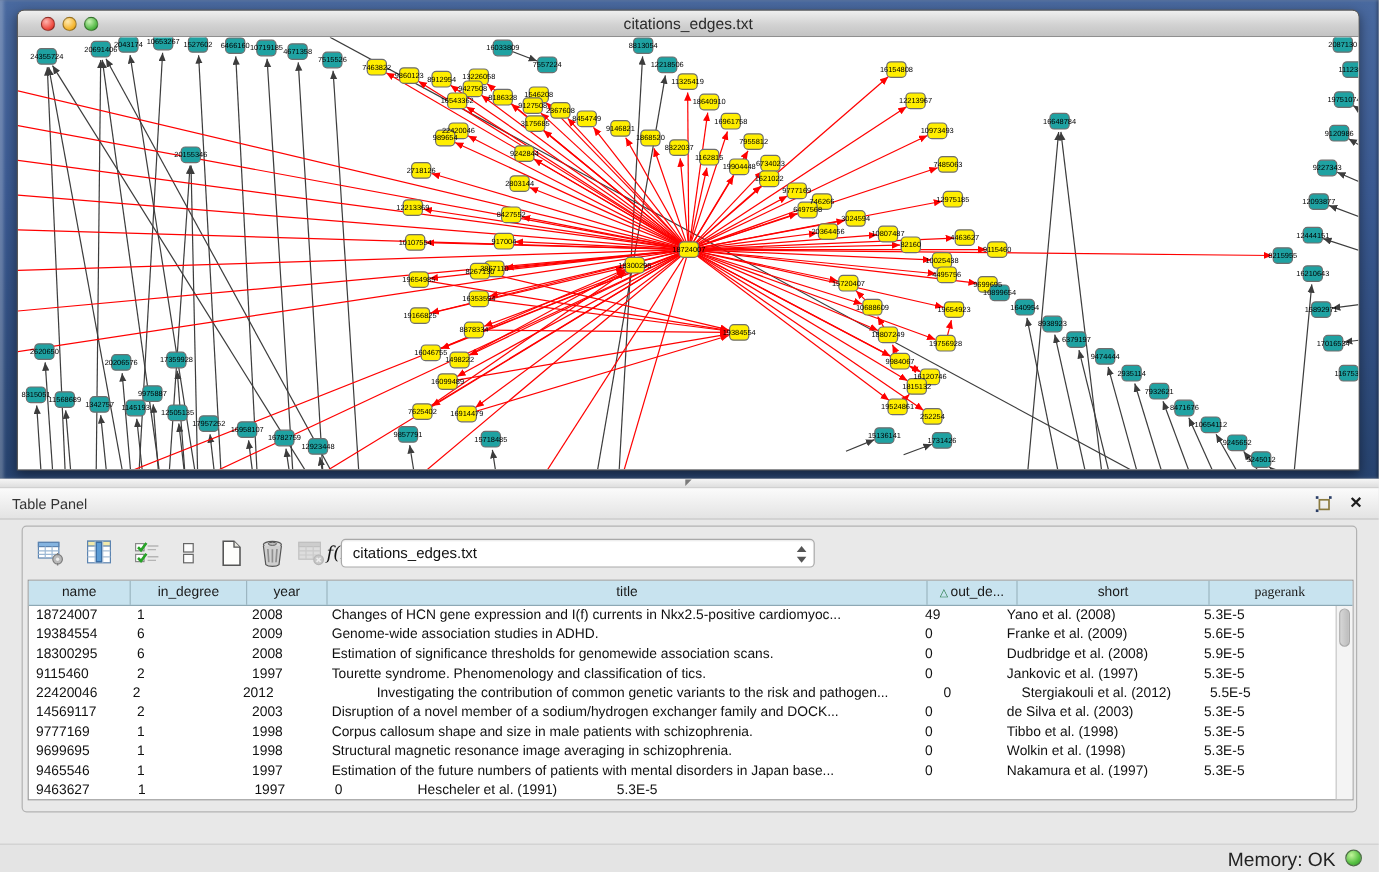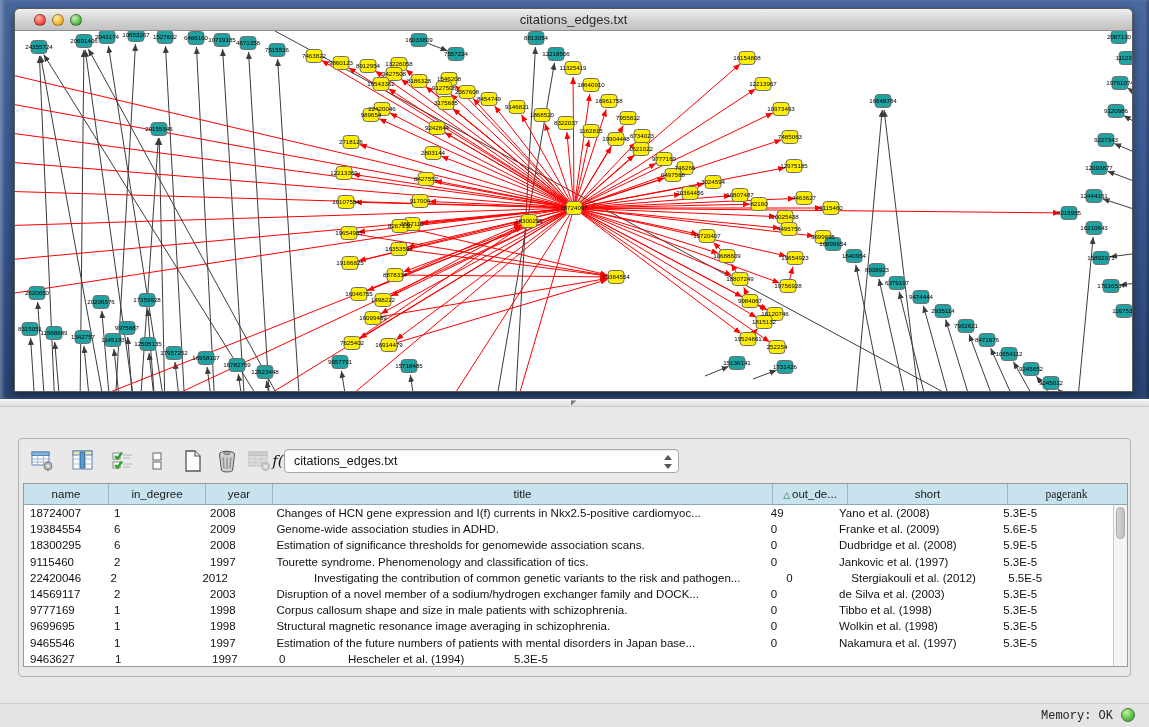--- a/index.html
+++ b/index.html
@@ -70,21 +70,21 @@
     border:1px solid #8e8e8e; border-radius:5px; overflow:hidden; background:#fff;
     box-shadow:0 1px 1px rgba(255,255,255,.8); }
   .tab { font-size:12.5px; line-height:20px; text-align:center; padding:0 14px; color:#1a1a1a;
     background:linear-gradient(180deg,#ffffff,#f1f1f1); border-right:1px solid #bdbdbd; }
   .tab:last-child { border-right:none; }
   .tab.active { background:linear-gradient(180deg,#8b8b8b,#6f6f6f); color:#ececec; }
 
   
   .status-bar { position:absolute; left:0; top:703px; width:1149px; height:24px; background:#e4e4e4;
     border-top:1px solid #cfcfcf; }
-  .mem-label { position:absolute; right:36px; top:5px; font-size:12px; color:#222;font-family:Liberation Mono, monospace; }
+  .mem-label { position:absolute; right:36px; top:5px; font-size:16px; color:#222; }
   .mem-dot { position:absolute; right:14px; top:4px; width:14px; height:14px; border-radius:50%;
     border:1px solid #4e6e46; background:radial-gradient(circle at 35% 30%, #c2f59b, #55bf41 60%, #359330); }
 
   svg text { font-family:"Liberation Sans", sans-serif; }
 </style>
 </head>
 <body>
 
 <div class="network-area">
   <div class="net-window">
@@ -528,20 +528,30 @@
       </svg>
     </div>
   </div>
 </div>
 
 <div class="sash">
   <div class="sash-handle">◤</div>
 </div>
 
 <div class="table-panel">
+  <div class="panel-header">
+    <span class="panel-title">Table Panel</span>
+    <svg class="float-icon" viewBox="0 0 16 16">
+      <rect x="4.5" y="4.5" width="8" height="8" fill="none" stroke="#8a7a3f" stroke-width="1.4"></rect>
+      <rect x="1.5" y="1.5" width="2.2" height="2.2" fill="#2a3d66"></rect>
+      <rect x="12.5" y="1.5" width="2.2" height="2.2" fill="#2a3d66"></rect>
+      <rect x="1.5" y="12.5" width="2.2" height="2.2" fill="#2a3d66"></rect>
+    </svg>
+    <span class="close-icon">×</span>
+  </div>
 
   <div class="body-box">
     <div class="toolbar">
       <div class="tbtn" style="left:10px">
         <svg width="24" height="22" viewBox="0 0 24 22">
           <rect x="1" y="2" width="17" height="13" fill="#fff" stroke="#5b83b0"></rect>
           <rect x="1" y="2" width="17" height="3.5" fill="#85b4e0" stroke="#5b83b0"></rect>
           <path d="M1,9 h17 M1,12 h17 M6.7,5.5 v9.5 M12.4,5.5 v9.5" stroke="#9cb8d4" stroke-width="1" fill="none"></path>
           <circle cx="17" cy="16" r="4" fill="#b9b9b9" stroke="#7d7d7d"></circle>
           <circle cx="17" cy="16" r="1.4" fill="#ededed"></circle>
@@ -696,21 +706,21 @@
             <div class="gc" style="width: 500px;">Estimation of the future numbers of patients with mental disorders in Japan base...</div>
             <div class="gc" style="width: 75px;">0</div>
             <div class="gc center" style="width: 160px;">Nakamura et al. (1997)</div>
             <div class="gc" style="width: 117px;">5.3E-5</div>
           </div>
           <div class="grow">
             <div class="gc" style="width: 85px;">9463627</div>
             <div class="gc" style="width: 97px;">1</div>
             <div class="gc" style="width: 67px;">1997</div>
             <div class="gc" style="width: 75px;">0</div>
-            <div class="gc center" style="width: 160px;">Hescheler et al. (1994)</div>
+            <div class="gc center" style="width: 160px;">Hescheler et al. (1991)</div>
             <div class="gc" style="width: 117px;">5.3E-5</div>
           </div>
         </div>
       <div class="vscroll">
         <div class="vthumb"></div>
       </div>
     </div>
 
     <div class="tabbar" id="tab-bar">
         <div class="tab active">Node Table</div>

